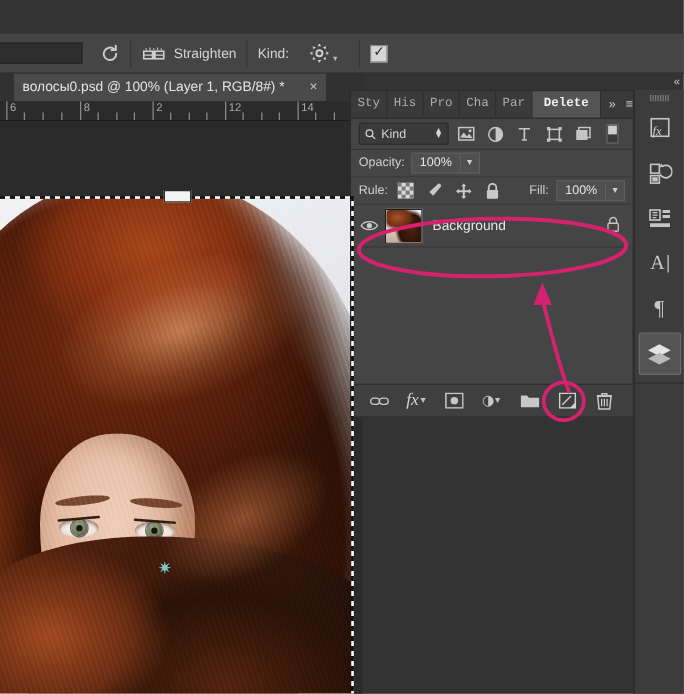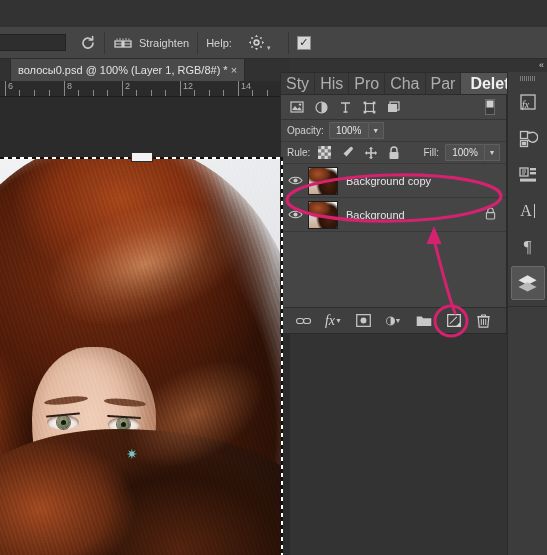--- a/index.html
+++ b/index.html
@@ -65,21 +65,21 @@
   }
 
   
   .tabbar {
     position:absolute; left:0; top:59px; width:290px; height:22px;
     background:#313131;
   }
   .doctab {
     position:absolute; left:10px; top:0; height:22px;
     background:#4a4a4a; border-right:1px solid #2a2a2a; border-left:1px solid #2a2a2a;
-    display:flex; align-items:center; padding:0 7px; gap:3px;
+    display:flex; align-items:center; padding:0 7px; gap:20px;
     color:#e3e3e3; font-size:11px; white-space:nowrap;
   }
   .doctab .x { color:#c9c9c9; font-size:11px; }
   .ruler {
     position:absolute; left:0; top:81px; width:290px; height:16px;
     background:#2b2b2b; border-bottom:1px solid #1c1c1c; overflow:hidden;
   }
   .rulernum {
     position:absolute; top:0px; font-size:9px; color:#a9a9a9;
     font-family:"Liberation Sans", sans-serif;
@@ -212,22 +212,22 @@
   
   .panel {
     position:absolute; left:280px; top:72px; width:227px; height:262px;
     background:#454545; border:1px solid #2b2b2b;
   }
   .panel-tabs {
     height:22px; background:#3a3a3a; display:flex; align-items:stretch;
     border-bottom:1px solid #2b2b2b; position:relative;
   }
   .ptab {
-    padding:0 5px; display:flex; align-items:center; font-size:16px; color:#aeaeae;
-    border-right:1px solid #2f2f2f; white-space:nowrap;
+    padding:0 5px; display:flex; align-items:center; font-size:10px; color:#aeaeae;
+    border-right:1px solid #2f2f2f; white-space:nowrap;font-family:Liberation Mono, monospace;
   }
   .ptab.active { background:#545454; color:#f0f0f0; font-weight:bold; padding:0 9px; }
   .ptab-overflow {
     margin-left:auto; display:flex; align-items:center; gap:8px; padding:0 6px; color:#c9c9c9; font-size:10px;
   }
   .panel-filter {
     height:25px; display:flex; align-items:center; gap:4px; padding:0 6px;
     background:#454545; border-bottom:1px solid #343434;
   }
   .kind-sel {
@@ -343,21 +343,21 @@
     <div class="opt-ico" style="margin-right:6px;">
       <svg width="20" height="14" viewBox="0 0 20 14">
         <rect x="2" y="5" width="16" height="6" fill="none" stroke="#cfcfcf" stroke-width="1.3"></rect>
         <path d="M2 8 H18" stroke="#cfcfcf" stroke-width="1"></path>
         <path d="M4 2.5 L4 4 M7 2 L7 4 M10 2.5 L10 4 M13 2 L13 4 M16 2.5 L16 4" stroke="#bdbdbd" stroke-width="1"></path>
         <rect x="8.4" y="5" width="3.2" height="6" fill="#cfcfcf"></rect>
       </svg>
     </div>
     <div class="opt-label">Straighten</div>
     <div class="opt-sep"></div>
-    <div class="opt-label" style="margin-right:7px;">Help:</div>
+    <div class="opt-label" style="margin-right:7px;">Kind:</div>
     <div class="opt-ico" style="margin:0 8px 0 9px;">
       <svg width="17" height="17" viewBox="0 0 17 17">
         <g fill="#cfcfcf">
           <circle cx="8.5" cy="8.5" r="3.2"></circle>
           <path d="M8.5 0.8 L10 3 L7 3 Z M8.5 16.2 L7 14 L10 14 Z M0.8 8.5 L3 7 L3 10 Z M16.2 8.5 L14 10 L14 7 Z M3 3 L5.6 3.8 L3.8 5.6 Z M14 14 L11.4 13.2 L13.2 11.4 Z M14 3 L13.2 5.6 L11.4 3.8 Z M3 14 L3.8 11.4 L5.6 13.2 Z"></path>
         </g>
         <circle cx="8.5" cy="8.5" r="1.6" fill="#4a4a4a"></circle>
       </svg>
       <span style="color:#b9b9b9;font-size:6px;align-self:flex-end;margin-left:1px;">▼</span>
     </div>
@@ -448,20 +448,31 @@
       <div class="ptab">Cha</div>
       <div class="ptab">Par</div>
       <div class="ptab active">Delete</div>
       <div class="ptab-overflow">
         <span>»</span>
         <span>≡</span>
       </div>
     </div>
 
     <div class="panel-filter">
+      <div class="kind-sel">
+        <svg width="9" height="9" viewBox="0 0 10 10">
+            <circle cx="4" cy="4" r="3" stroke="#d5d5d5" stroke-width="1.1" fill="none"></circle>
+            <path d="M6.2 6.2 L9 9" stroke="#d5d5d5" stroke-width="1.1"></path>
+          </svg>
+        <span>Kind</span>
+        <span class="arrows">
+            <span>▲</span>
+            <span>▼</span>
+          </span>
+      </div>
       <div class="filt-ico">
         <svg width="14" height="12" viewBox="0 0 14 12">
             <rect x="1" y="1" width="12" height="10" fill="none" stroke="#c6c6c6" stroke-width="1.2"></rect>
             <path d="M2 9 L5 5 L7.5 8 L9.5 6 L12 9.5" fill="#c6c6c6"></path>
             <circle cx="10" cy="3.6" r="1.2" fill="#c6c6c6"></circle>
           </svg>
       </div>
       <div class="filt-ico">
         <svg width="13" height="13" viewBox="0 0 13 13">
             <circle cx="6.5" cy="6.5" r="5.5" fill="none" stroke="#c6c6c6" stroke-width="1.2"></circle>
@@ -538,32 +549,20 @@
       <div class="rlabel" style="margin-left:auto;">Fill:</div>
       <div style="display:flex;">
         <div class="numbox">100%</div>
         <div class="numarrow">▼</div>
       </div>
     </div>
 
     <div class="layers-list">
 
 
-      <div class="layer-row">
-        <div class="eye-cell">
-          <svg width="15" height="11" viewBox="0 0 16 11">
-            <path d="M1 5.5 C4 1, 12 1, 15 5.5 C12 10, 4 10, 1 5.5 Z" fill="none" stroke="#cacaca" stroke-width="1.1"></path>
-            <circle cx="8" cy="5.5" r="2.2" fill="#cacaca"></circle>
-          </svg>
-        </div>
-        <div class="thumb">
-            <div class="thumb-photo"></div>
-          </div>
-        <div class="layer-name">Background copy</div>
-      </div>
 
       <div class="layer-row">
         <div class="eye-cell">
           <svg width="15" height="11" viewBox="0 0 16 11">
             <path d="M1 5.5 C4 1, 12 1, 15 5.5 C12 10, 4 10, 1 5.5 Z" fill="none" stroke="#cacaca" stroke-width="1.1"></path>
             <circle cx="8" cy="5.5" r="2.2" fill="#cacaca"></circle>
           </svg>
         </div>
         <div class="thumb">
             <div class="thumb-photo"></div>

